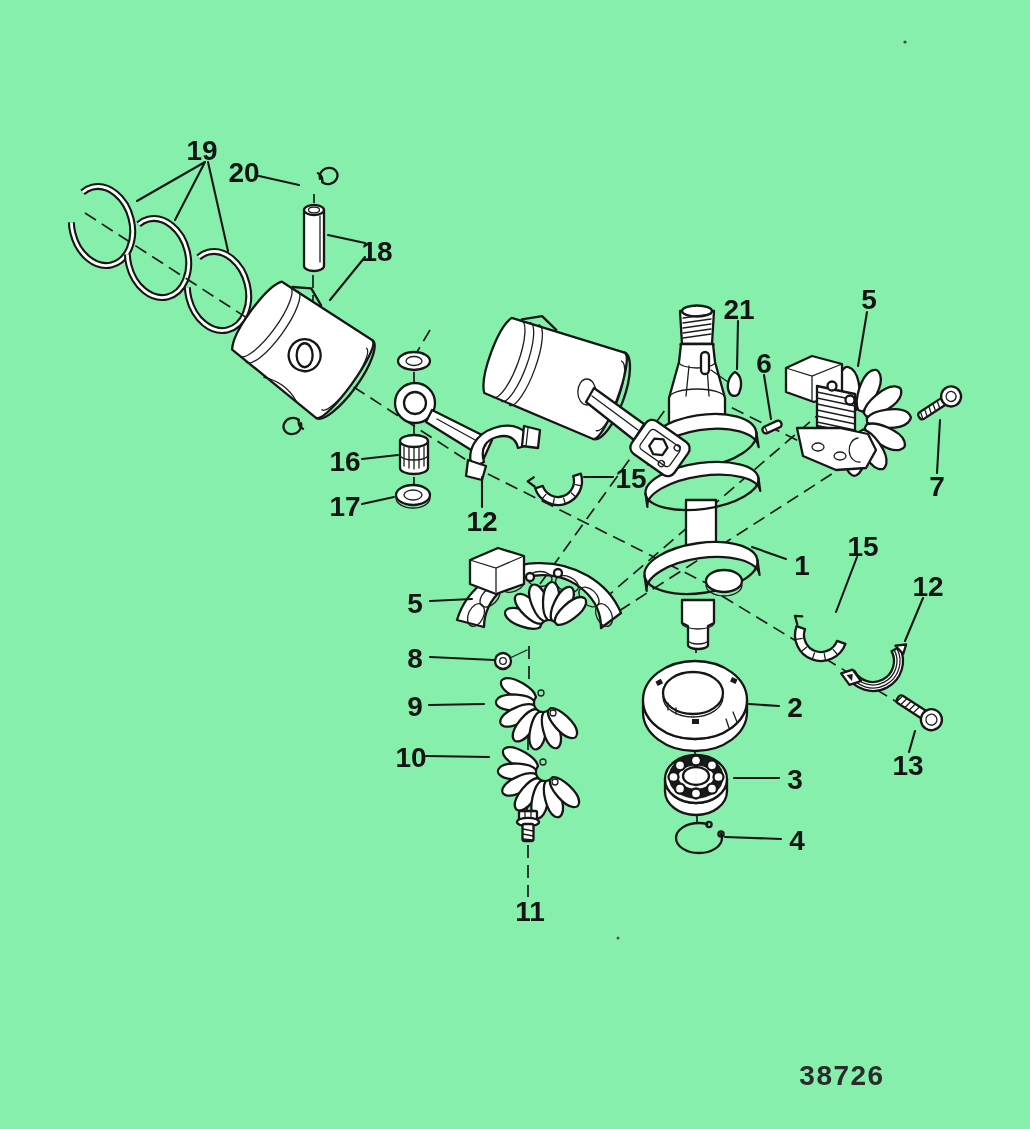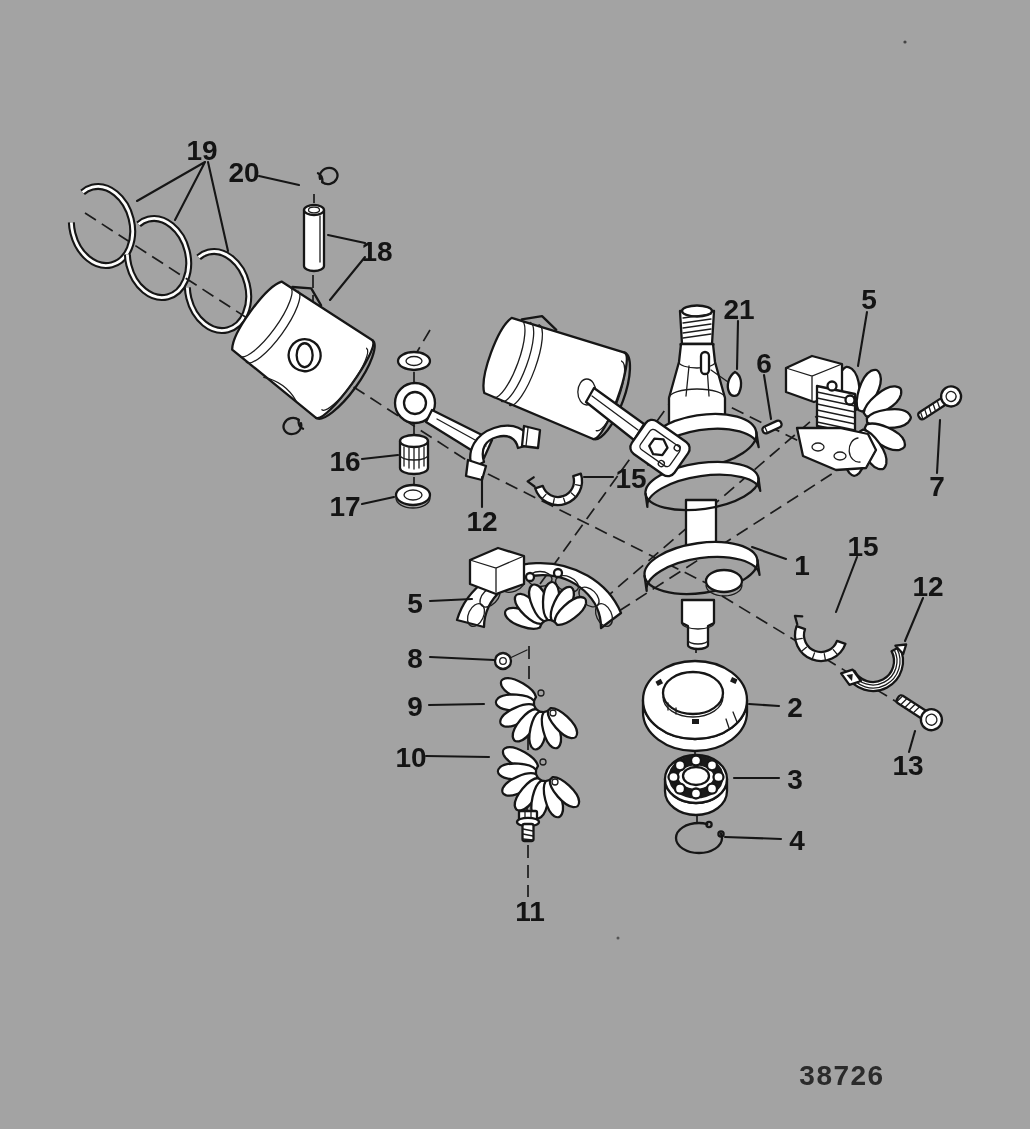--- a/index.html
+++ b/index.html
@@ -1,16 +1,16 @@
 <!DOCTYPE html>
 <html><head>
 <meta charset="utf-8">
 <style>
   html,body{margin:0;padding:0;background:#ffffff;}
-  .stage{position:relative;width:1030px;height:1129px;background:#a3a3a3;overflow:hidden;}
+  .stage{position:relative;width:1030px;height:1129px;background:#86efac;overflow:hidden;}
   svg{position:absolute;left:0;top:0;width:100%;height:100%;}
   .ln{fill:none;stroke:#161616;stroke-width:2.3;stroke-linecap:round;stroke-linejoin:round;}
   .tn{fill:none;stroke:#1d1d1d;stroke-width:1.3;stroke-linecap:round;}
   .fw{fill:#ffffff;stroke:#161616;stroke-width:2.3;stroke-linejoin:round;}
   .fk{fill:#1a1a1a;stroke:none;}
   .dash{fill:none;stroke:#1c1c1c;stroke-width:1.7;stroke-dasharray:13 7;}
   .ldr{fill:none;stroke:#161616;stroke-width:2.1;stroke-linecap:round;}
   .callout{font:bold 28px "Liberation Sans", sans-serif;fill:#141414;}
   .drawno{font:bold 28px "Liberation Sans", sans-serif;fill:#2b2b2b;letter-spacing:1.5px;}
   .ringO{fill:none;stroke:#161616;stroke-width:7;}

